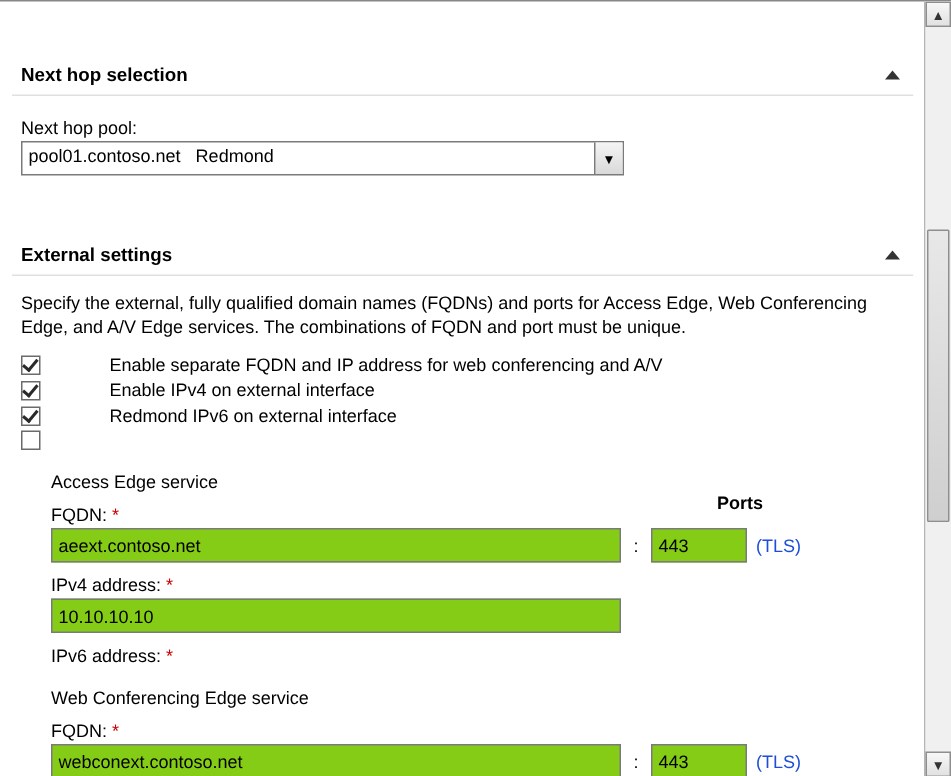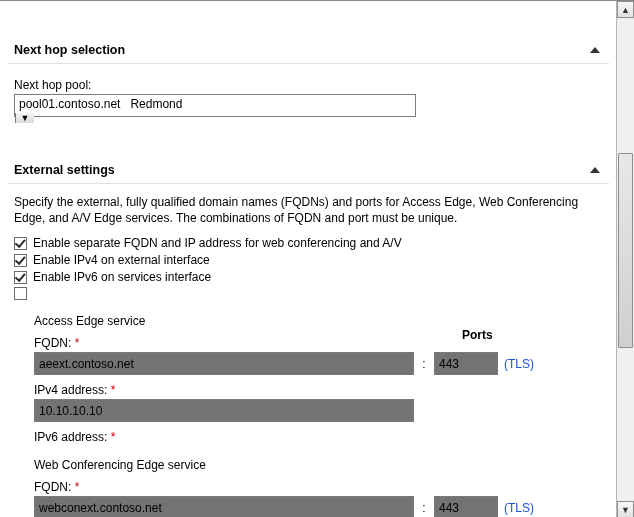--- a/index.html
+++ b/index.html
@@ -64,41 +64,41 @@
   }
   .label { margin:8px 0 2px 0; }
   .req { color:#c00; }
   .select {
     display:inline-flex;
     align-items:stretch;
     width:400px;
     height:21px;
     border:1px solid #7a7a7a;
     background:#fff;
-    flex-direction:column;
   }
   .select .selvalue {
     flex:1;
     padding:2px 4px;
     white-space:pre;
   }
   .select .selbtn {
     width:18px;
     border-left:1px solid #7a7a7a;
     background:linear-gradient(#f4f4f4,#d9d9d9);
     display:flex;align-items:center;justify-content:center;
     font-size:9px;
   }
   .desc {
     margin:4px 0 10px 0;
     line-height:1.35;
   }
   .checkboxrow {
     display:flex; align-items:center;
     margin:3px 0;
+    gap:40px;
   }
   .checkbox {
     width:13px;height:13px;
     border:1px solid #6b6b6b;
     background:#fff;
     margin-right:6px;
     display:flex;align-items:center;justify-content:center;
     box-sizing:border-box;
   }
   .checkbox.checked::after {
@@ -115,33 +115,33 @@
   }
   .fqdnrow {
     display:flex;
     align-items:center;
     gap:6px;
     margin-top:2px;
   }
   .textinput {
     height:19px;
     border:1px solid #7a7a7a;
-    background:#737373;
+    background:#84cc16;
     padding:1px 4px;
     font-family:inherit;
     font-size:12px;
   }
   .textinput.wide { width:370px; }
   .textinput.port { width:54px; }
   .protocol { color:#1d4ed8; }
   .colon { width:8px; text-align:center; }
   .portsHeader {
     font-weight:bold;
     position:absolute;
-    left:448px;
+    left:464px;
   }
   .relwrap { position:relative; }
 </style>
 </head>
 <body>
 
 <div class="viewport">
 
   <div class="scrollbar">
     <div class="scrollarrow">▲</div>
@@ -185,21 +185,21 @@
       <div class="checkboxrow">
         <span class="checkbox checked"></span>
         <span>Enable separate FQDN and IP address for web conferencing and A/V</span>
       </div>
       <div class="checkboxrow">
         <span class="checkbox checked"></span>
         <span>Enable IPv4 on external interface</span>
       </div>
       <div class="checkboxrow">
         <span class="checkbox checked"></span>
-        <span>Enable IPv6 on services interface</span>
+        <span>Redmond IPv6 on external interface</span>
       </div>
       <div class="checkboxrow">
         <span class="checkbox"></span>
       </div>
 
       <div class="indent relwrap">
         <div class="subhead">Access Edge service</div>
         <div class="portsHeader">Ports</div>
 
         <div class="label">

